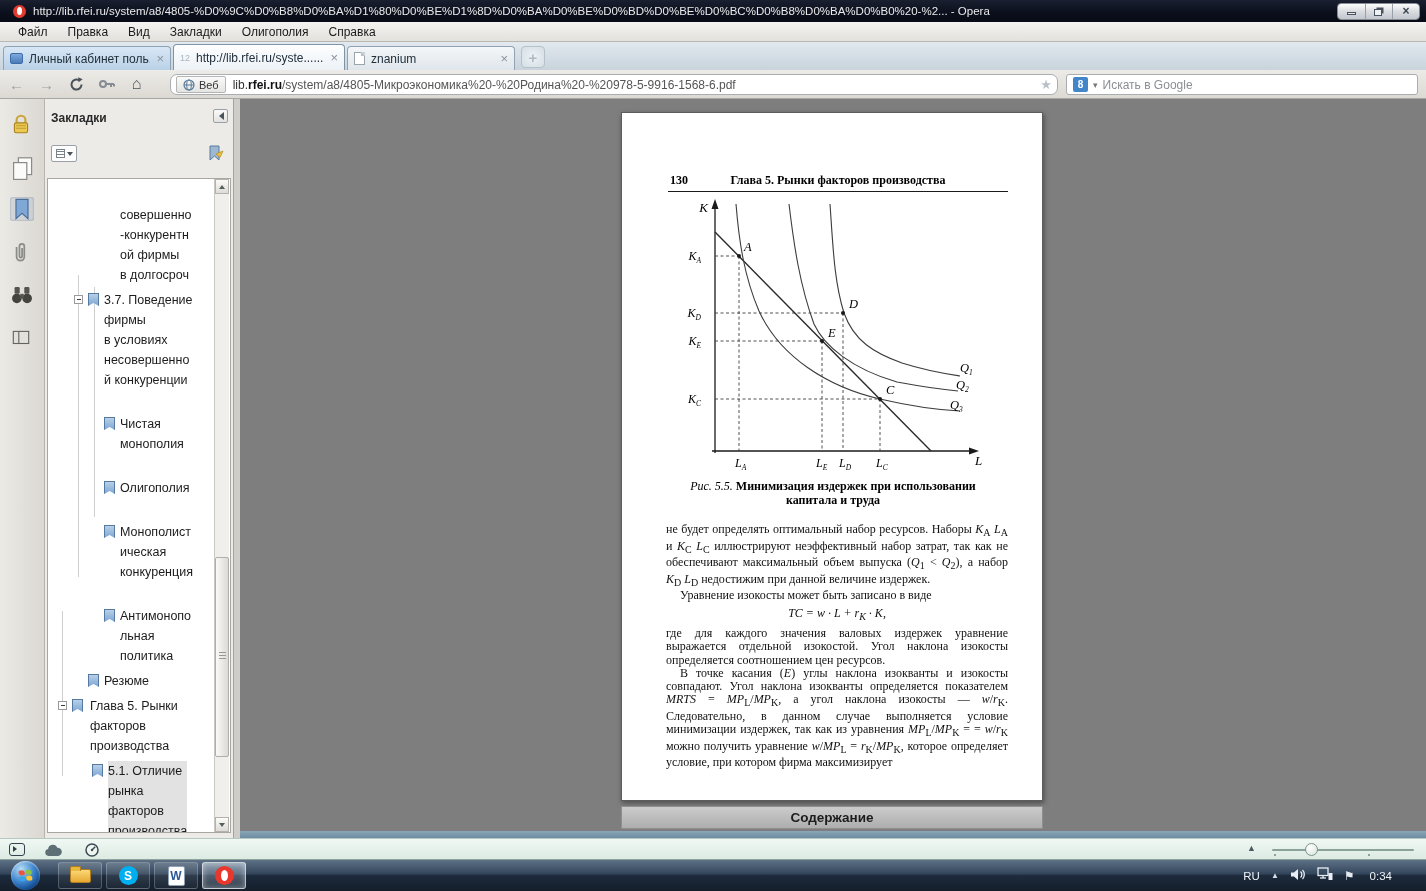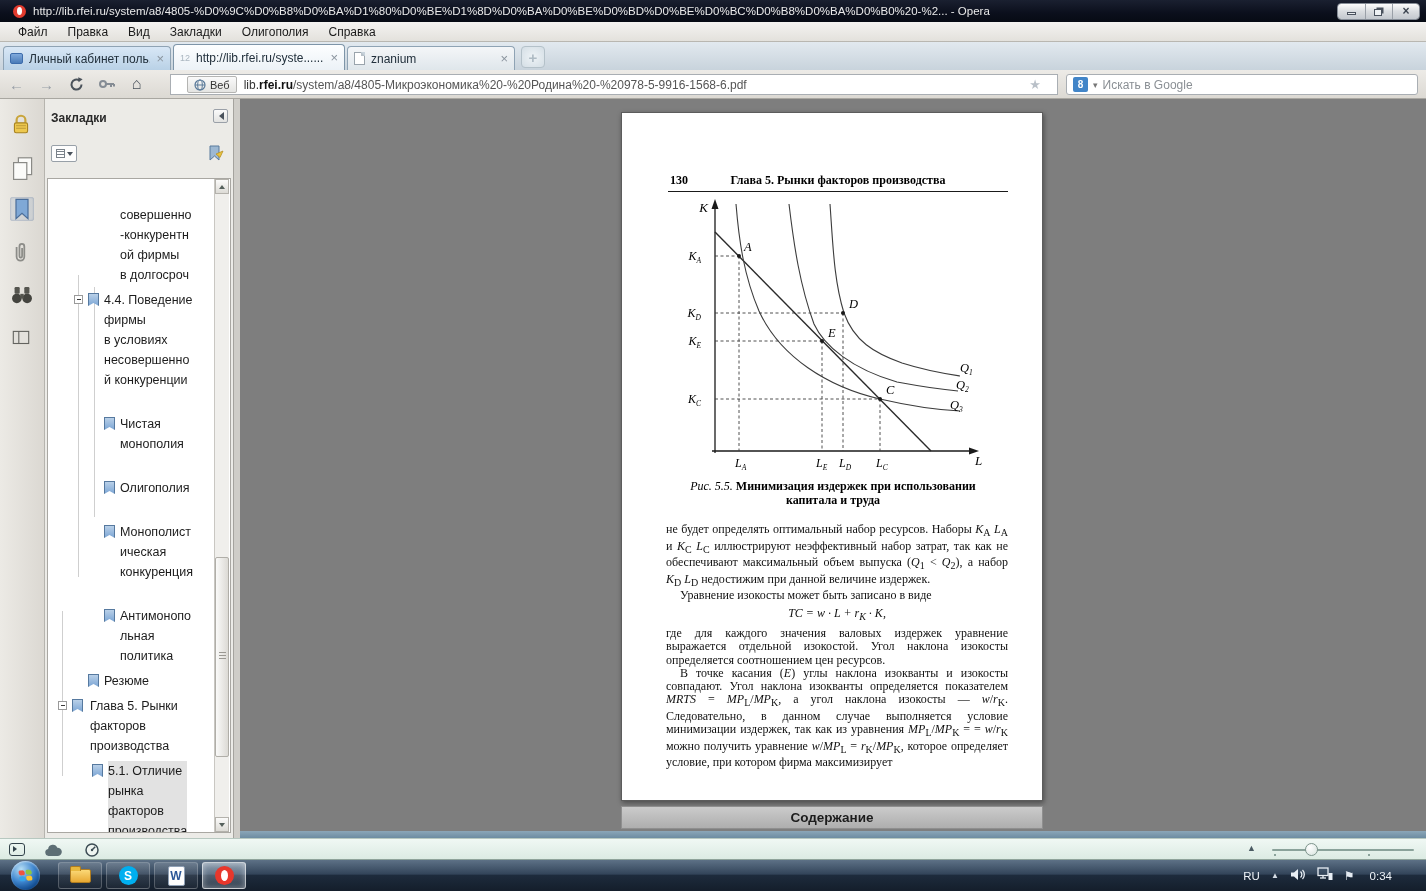--- a/index.html
+++ b/index.html
@@ -45,21 +45,21 @@
   .newtab-btn { width:24px; height:22px; margin:0 0 2px 4px; border-radius:4px; background:radial-gradient(#eef3f6,#d4dee5);
     border:1px solid #b4c1c9; color:#aebbc4; font-size:15px; font-weight:bold; display:flex; align-items:center; justify-content:center; }
 
   
   .addressbar { position:absolute; left:0; top:70px; width:1426px; height:29px;
     background:linear-gradient(#edebe7,#dcd9d3); border-bottom:1px solid #a9a7a1; display:flex; align-items:center; }
   .nav-btn { width:27px; height:21px; display:flex; align-items:center; justify-content:center; margin-left:3px; }
   .arrow-glyph { font-size:15px; font-weight:bold; color:#979ea6; }
   .home-glyph { font-size:16px; color:#4a525c; }
   .url-field { position:absolute; left:170px; top:4px; width:888px; height:21px; background:#fff;
-    border:1px solid #a9aeb3; border-radius:0; display:flex; align-items:center; padding:0 16px; overflow:hidden; }
+    border:1px solid #a9aeb3; border-radius:7px; display:flex; align-items:center; padding:0 5px; overflow:hidden; }
   .web-badge { display:flex; align-items:center; gap:4px; height:17px; padding:0 6px;
     background:linear-gradient(#fafafa,#e4e4e2); border:1px solid #b4b4b2; border-radius:2px; font-size:11px; color:#333; flex:0 0 auto; }
   .url-text { font-size:12px; margin-left:7px; white-space:nowrap; overflow:hidden; flex:1; color:#555; }
   .url-domain { font-weight:bold; color:#111; }
   .url-sub { color:#333; }
   .star { font-size:13px; color:#b9c0c8; flex:0 0 auto; margin-left:4px; }
   .search-field { position:absolute; left:1066px; top:4px; width:352px; height:21px; background:#fff;
     border:1px solid #a9aeb3; border-radius:3px; display:flex; align-items:center; padding:0 6px; gap:5px; }
   .g-logo { width:15px; height:15px; background:#4285c8; border-radius:2px; color:#fff; font-size:10px; font-weight:bold;
     display:flex; align-items:center; justify-content:center; flex:0 0 auto; }
@@ -335,21 +335,21 @@
 
       <div class="bm-row d2">
         <span class="bm-text">совершенно
 -конкурентн
 ой фирмы
 в долгосроч</span>
       </div>
       <div class="bm-row d1">
         <span class="expander"></span>
         <span class="bm-icon"></span>
-        <span class="bm-text">4.4. Поведение
+        <span class="bm-text">3.7. Поведение
 фирмы
 в условиях
 несовершенно
 й конкуренции</span>
       </div>
       <div class="bm-row d2">
         <span class="bm-icon"></span>
         <span class="bm-text">Чистая
 монополия</span>
       </div>

